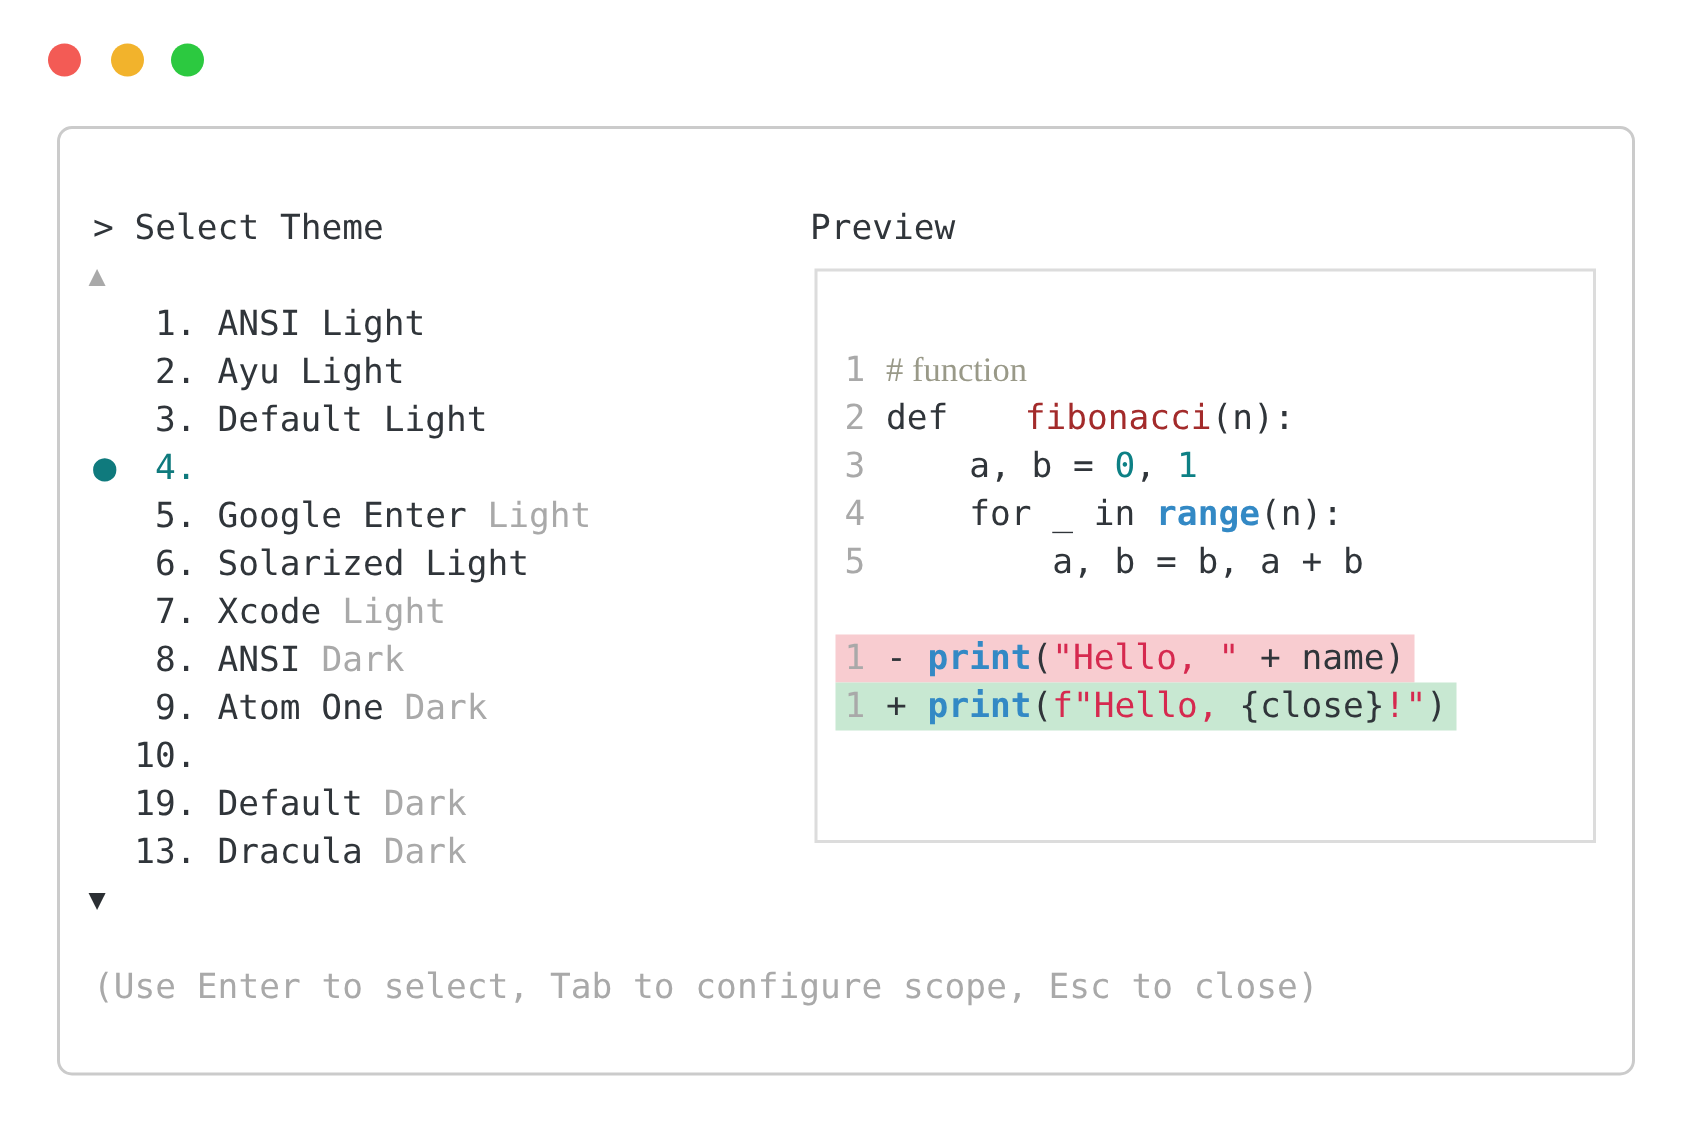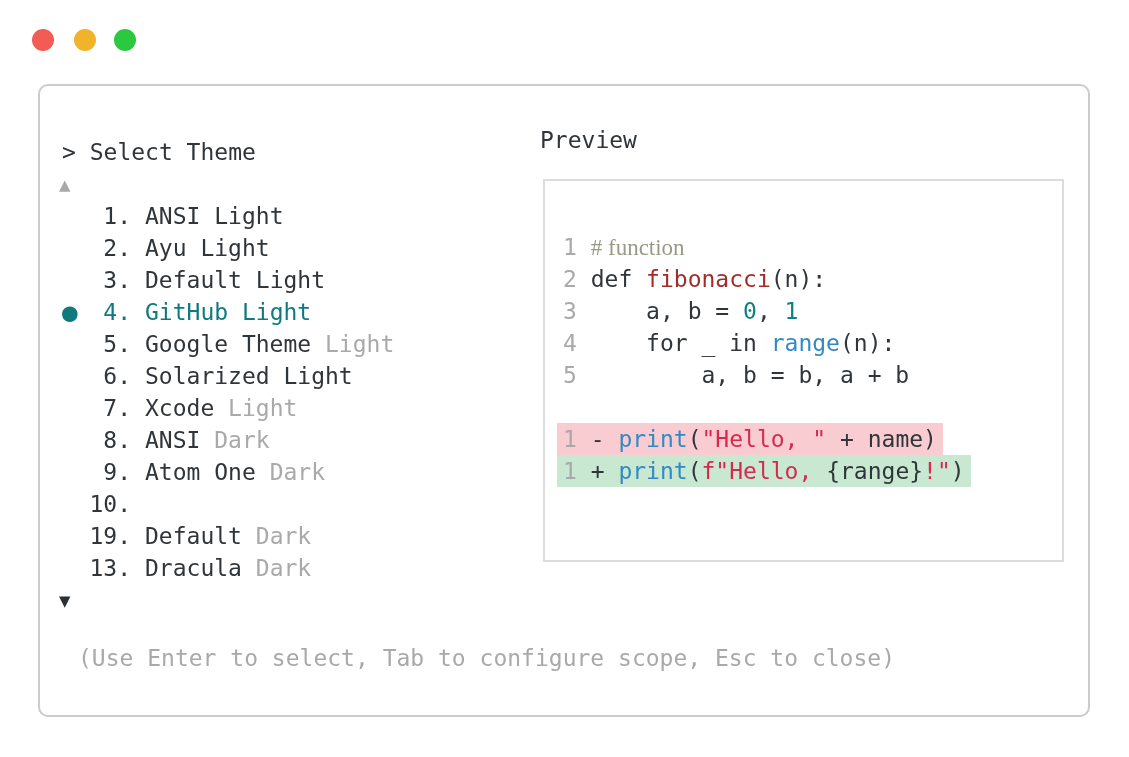--- a/index.html
+++ b/index.html
@@ -10,46 +10,46 @@
     -webkit-font-smoothing:antialiased;
   }
   .titlebar{position:absolute;left:0;top:0;width:100%;height:60px;}
   .tl-dot{position:absolute;top:29px;width:22px;height:22px;border-radius:50%;}
   .panel{
     position:absolute;left:38px;top:84px;width:1052px;height:633px;
     border:2px solid var(--border,#cbcbcb);border-radius:10px;background:#fff;
     box-sizing:border-box;font-size:23px;
   }
   .picker-title{position:absolute;left:22px;top:50px;height:32px;line-height:32px;white-space:pre;}
-  .preview-title{position:absolute;left:500px;top:38px;height:32px;line-height:32px;}
+  .preview-title{position:absolute;left:500px;top:50px;height:32px;line-height:32px;}
   .scroll-up{position:absolute;left:19px;top:82px;height:32px;line-height:32px;font-size:19px;color:var(--muted,#a9a9a9);cursor:default;}
   .scroll-down{position:absolute;left:19px;top:498px;height:32px;line-height:32px;font-size:19px;color:#2b2f33;cursor:default;}
   .theme-list{position:absolute;left:22px;top:114px;}
   .theme-row{display:flex;height:32px;line-height:32px;}
   .theme-row .marker{width:20px;color:var(--teal,#0f7a7d);font-size:26px;line-height:32px;}
   .theme-row .num{width:49px;text-align:right;white-space:pre;}
   .theme-row .lbl{margin-left:14px;white-space:pre;}
   .theme-row .muted{color:var(--muted,#a9a9a9);}
   .theme-row.selected{color:var(--teal,#0f7a7d);}
-  .footer{position:absolute;left:22px;top:556px;height:32px;line-height:32px;color:var(--muted,#a9a9a9);white-space:pre;margin-left:16px;}
+  .footer{position:absolute;left:22px;top:556px;height:32px;line-height:32px;color:var(--muted,#a9a9a9);white-space:pre;}
   .preview-box{
     position:absolute;left:503px;top:93px;width:521px;height:383px;
     border:2px solid var(--preview-border,#dcdcdc);box-sizing:border-box;background:#fff;
   }
   .code{padding:50px 0 0 18px;}
   .code-line{height:32px;line-height:32px;white-space:pre;}
   .diff{display:inline-block;height:32px;padding:0 6px;margin-left:-6px;}
   .diff-del{background:var(--del-bg,#f8ccd0);}
   .diff-add{background:var(--add-bg,#c8e8d2);}
   .tk-ln{color:var(--muted,#a9a9a9);}
   .tk-pl{color:var(--text,#30353a);margin-top:16px;}
   .tk-cm{color:var(--comment,#999988);font-family:Liberation Serif, serif;}
-  .tk-fn{color:var(--fn-red,#a32b2b);}
+  .tk-fn{color:var(--fn-red,#a32b2b);margin-left:37px;}
   .tk-num{color:var(--number-teal,#0d8085);}
-  .tk-bi{color:var(--builtin-blue,#3389c5);}
+  .tk-bi{color:var(--builtin-blue,#3389c5);font-weight:bold;}
   .tk-st{color:var(--string-crimson,#d6294f);}
 </style>
 </head>
 <body style="--teal: #0f7a7d; --text: #30353a; --muted: #a9a9a9; --comment: #999988; --fn-red: #a32b2b; --number-teal: #0d8085; --builtin-blue: #3389c5; --string-crimson: #d6294f; --del-bg: #f8ccd0; --add-bg: #c8e8d2; --border: #cbcbcb; --preview-border: #dcdcdc;">
 
 <div class="titlebar">
     <span class="tl-dot" style="left: 32px; background: rgb(243, 91, 85);"></span>
     <span class="tl-dot" style="left: 74px; background: rgb(242, 179, 44);"></span>
     <span class="tl-dot" style="left: 114px; background: rgb(44, 201, 64);"></span>
   </div>
@@ -70,26 +70,25 @@
         <span class="lbl"><span>Ayu </span><span>Light</span></span>
       </div>
       <div class="theme-row">
         <span class="marker"></span>
         <span class="num">3.</span>
         <span class="lbl"><span>Default </span><span>Light</span></span>
       </div>
       <div class="theme-row selected">
         <span class="marker">●</span>
         <span class="num">4.</span>
-        <span class="lbl"><span>GitHub </span><span>Light</span></span>
       </div>
       <div class="theme-row">
         <span class="marker"></span>
         <span class="num">5.</span>
-        <span class="lbl"><span>Google Theme </span><span class="muted">Light</span></span>
+        <span class="lbl"><span>Google Enter </span><span class="muted">Light</span></span>
       </div>
       <div class="theme-row">
         <span class="marker"></span>
         <span class="num">6.</span>
         <span class="lbl"><span>Solarized </span><span>Light</span></span>
       </div>
       <div class="theme-row">
         <span class="marker"></span>
         <span class="num">7.</span>
         <span class="lbl"><span>Xcode </span><span class="muted">Light</span></span>
@@ -122,17 +121,17 @@
   <div class="scroll-down">▼</div>
   <div class="preview-box">
     <div class="code">
         <div class="code-line"><span class="tk-ln">1</span><span class="tk-pl"> </span><span class="tk-cm"># function</span></div>
         <div class="code-line"><span class="tk-ln">2</span><span class="tk-pl"> def </span><span class="tk-fn">fibonacci</span><span class="tk-pl">(n):</span></div>
         <div class="code-line"><span class="tk-ln">3</span><span class="tk-pl">     a, b = </span><span class="tk-num">0</span><span class="tk-pl">, </span><span class="tk-num">1</span></div>
         <div class="code-line"><span class="tk-ln">4</span><span class="tk-pl">     for _ in </span><span class="tk-bi">range</span><span class="tk-pl">(n):</span></div>
         <div class="code-line"><span class="tk-ln">5</span><span class="tk-pl">         a, b = b, a + b</span></div>
         <div class="code-line"></div>
         <div class="code-line"><span class="diff diff-del"><span class="tk-ln">1</span><span class="tk-pl"> - </span><span class="tk-bi">print</span><span class="tk-pl">(</span><span class="tk-st">"Hello, "</span><span class="tk-pl"> + name)</span></span></div>
-        <div class="code-line"><span class="diff diff-add"><span class="tk-ln">1</span><span class="tk-pl"> + </span><span class="tk-bi">print</span><span class="tk-pl">(</span><span class="tk-st">f"Hello, </span><span class="tk-pl">{range}</span><span class="tk-st">!"</span><span class="tk-pl">)</span></span></div>
+        <div class="code-line"><span class="diff diff-add"><span class="tk-ln">1</span><span class="tk-pl"> + </span><span class="tk-bi">print</span><span class="tk-pl">(</span><span class="tk-st">f"Hello, </span><span class="tk-pl">{close}</span><span class="tk-st">!"</span><span class="tk-pl">)</span></span></div>
       </div>
   </div>
   <div class="footer">(Use Enter to select, Tab to configure scope, Esc to close)</div>
 </div>
 
 </body></html>

